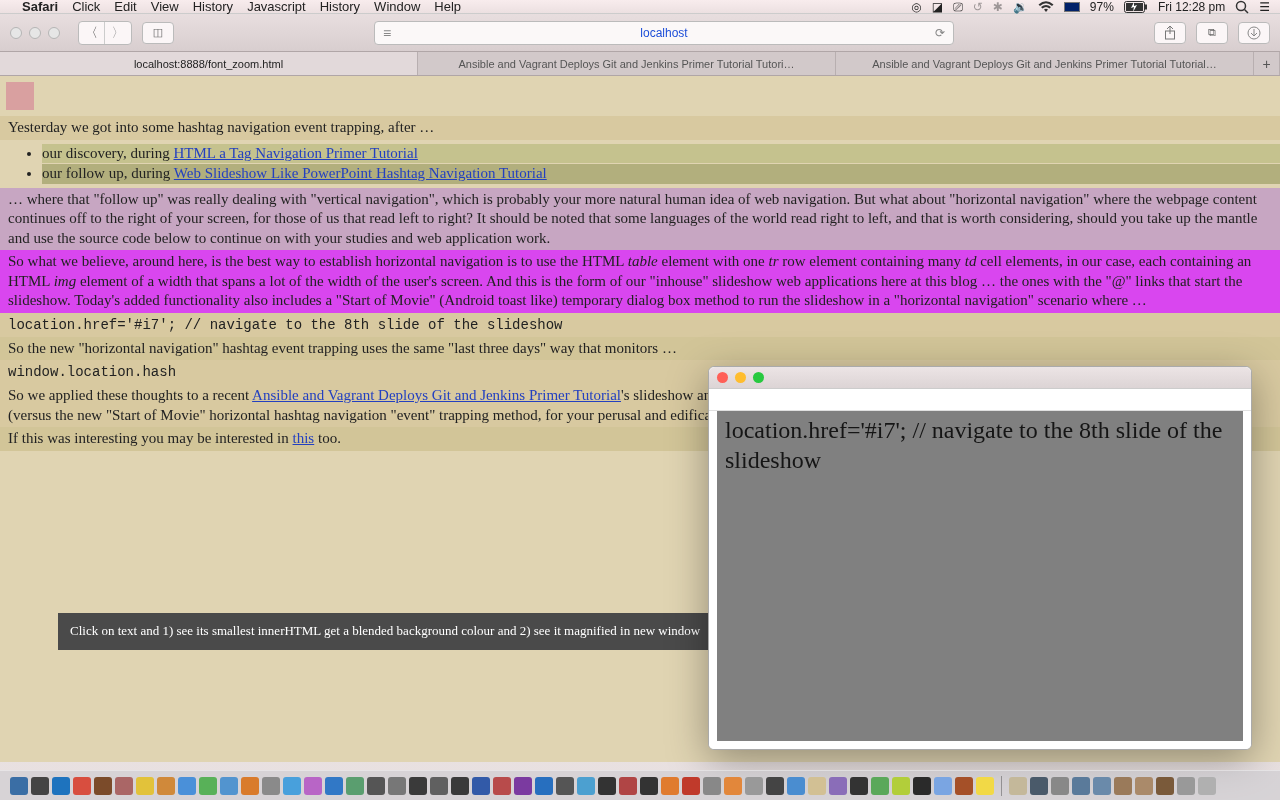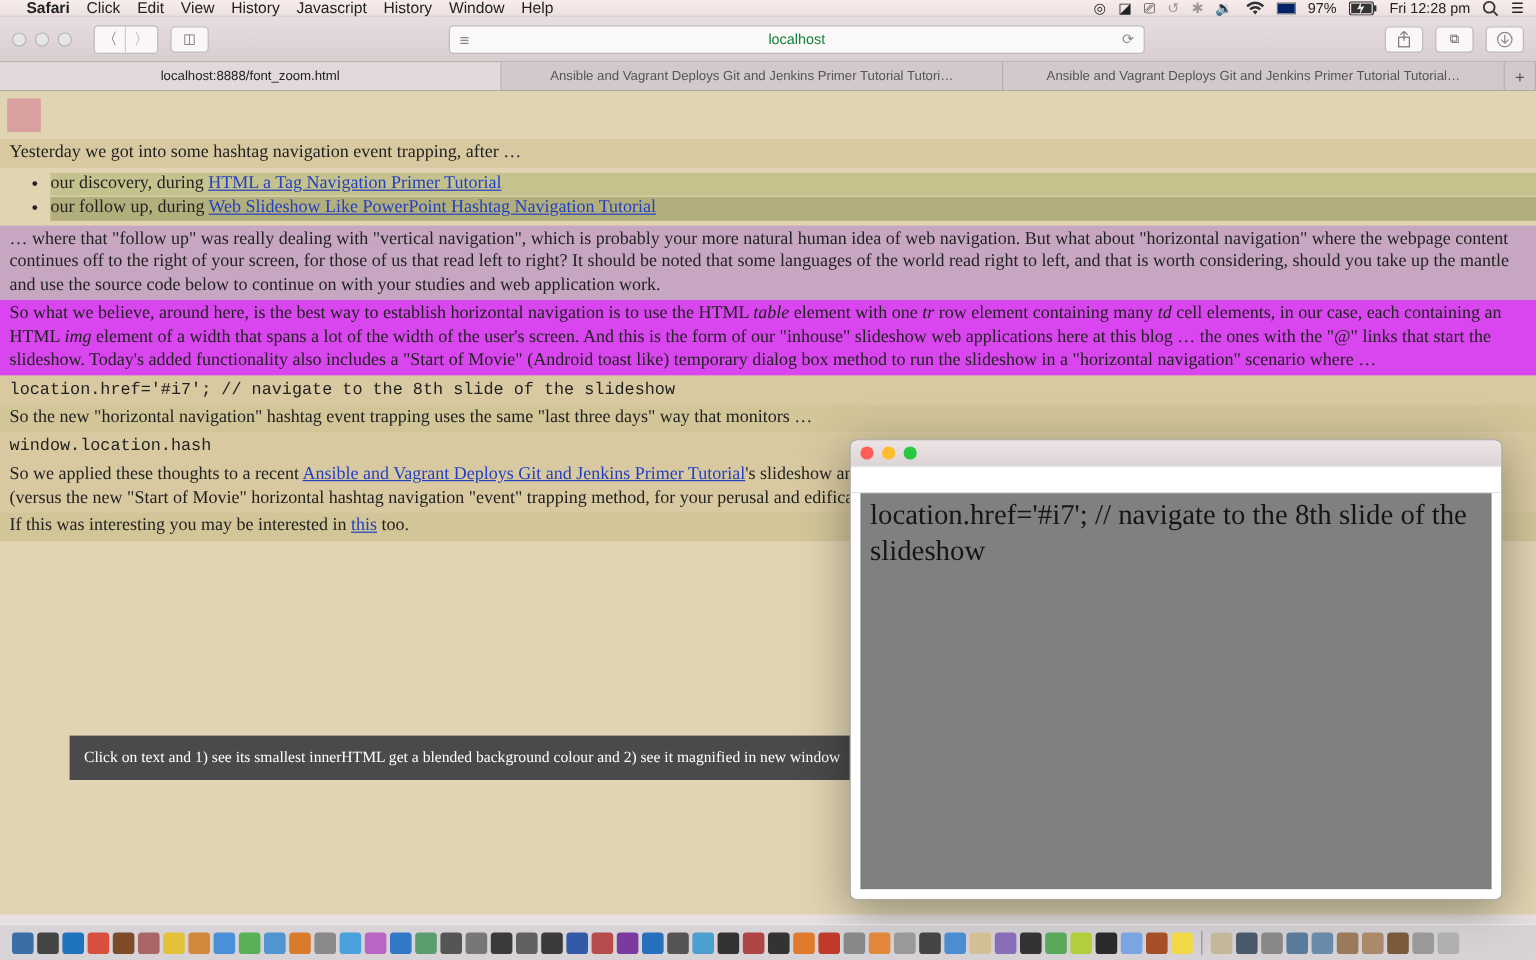--- a/index.html
+++ b/index.html
@@ -39,21 +39,21 @@
   gap: 10px;
 }
 .traffic { display:flex; gap:7px; margin-right:8px;}
 .traffic span { width:12px; height:12px; border-radius:50%; border:1px solid #b5b5b5; background:#e6e6e6;}
 .nav-btns { display:flex; border:1px solid #bbb; border-radius:4px; overflow:hidden; background:#fbf6f7;}
 .nav-btns span { width:26px; height:22px; display:flex; align-items:center; justify-content:center; font-size:13px; color:#999;}
 .nav-btns span:first-child { border-right:1px solid #ccc; color:#555;}
 .sq-btn { width:32px; height:22px; border:1px solid #bbb; border-radius:4px; background:#fbf6f7; display:flex; align-items:center; justify-content:center; font-size:11px; color:#666;}
 .urlbar { flex:1; height:24px; border:1px solid #bbb; border-radius:4px; background:#fbf8f8; display:flex; align-items:center; padding:0 8px; font-size:12px; color:#555; position:relative;}
 .urlbar .reader { margin-right:auto; color:#888; font-size:14px;}
-.urlbar .url { position:absolute; left:50%; transform:translateX(-50%); color:#15803d;}
+.urlbar .url { position:absolute; left:50%; transform:translateX(-50%); color:#1d4ed8;}
 .urlbar .reload { margin-left:auto; color:#888;}
 .tabbar { height:24px; background:#d2c9ca; border-bottom:1px solid #b0a6a7; display:flex; font-size:11px; color:#555;}
 .tab { flex:1; display:flex; align-items:center; justify-content:center; border-right:1px solid #b8afb0; padding:0 10px; white-space:nowrap; overflow:hidden; text-overflow:ellipsis; cursor:default;}
 .tab.active { background:#e2d9da; color:#222;}
 .tab.plus { flex:0 0 26px; font-size:14px;}
 .content {
   background:#e0d4b2;
   height: calc(100% - 22px - 38px - 24px - 30px);
   overflow:hidden;
   position:relative;

